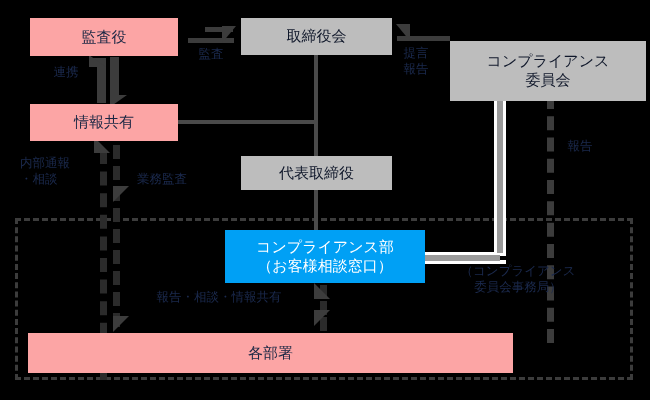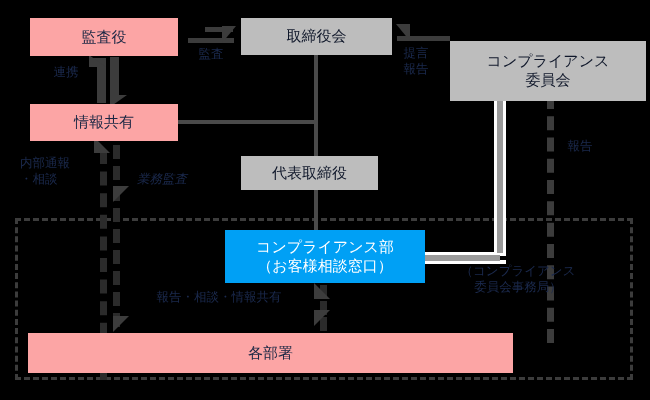--- a/index.html
+++ b/index.html
@@ -142,39 +142,39 @@
 
   <div class="box box-white" style="left:30px;top:18px;width:148px;height:38px;">監査役</div>
 
   <div class="box box-gray" style="left:241px;top:18px;width:151px;height:37px;">取締役会</div>
 
   <div class="box box-gray" style="left:450px;top:18px;width:196px;height:60px;margin-top:23px;">コンプライアンス
 委員会</div>
 
   <div class="box box-white" style="left:30px;top:104px;width:148px;height:37px;">情報共有</div>
 
-  <div class="box box-gray" style="left:241px;top:156px;width:137px;height:34px;">代表取締役</div>
+  <div class="box box-gray" style="left:241px;top:156px;width:151px;height:34px;">代表取締役</div>
 
   <div class="box box-blue" style="left:225px;top:230px;width:200px;height:53px;">コンプライアンス部
 （お客様相談窓口）</div>
 
   <div class="box box-white" style="left:28px;top:333px;width:485px;height:40px;">各部署</div>
 
   <div class="label" style="left:187px;top:46px;width:48px;">監査</div>
 
   <div class="label" style="left:42px;top:64px;width:48px;">連携</div>
 
   <div class="label" style="left:400px;top:45px;width:32px;">提言
 報告</div>
 
   <div class="label" style="left:560px;top:138px;width:40px;">報告</div>
 
   <div class="label" style="left:0px;top:155px;width:88px;text-align:left;padding-left:20px;">内部通報
 ・相談</div>
 
-  <div class="label" style="left:124px;top:171px;width:76px;font-style:italic;">業務監査</div>
+  <div class="label" style="left:124px;top:171px;width:76px;">業務監査</div>
 
   <div class="label" style="left:126px;top:289px;width:186px;">報告・相談・情報共有</div>
 
   <div class="label label-paren" style="left:430px;top:263px;width:176px;">（コンプライアンス
 委員会事務局）</div>
 
 </div>
 
 </body></html>

